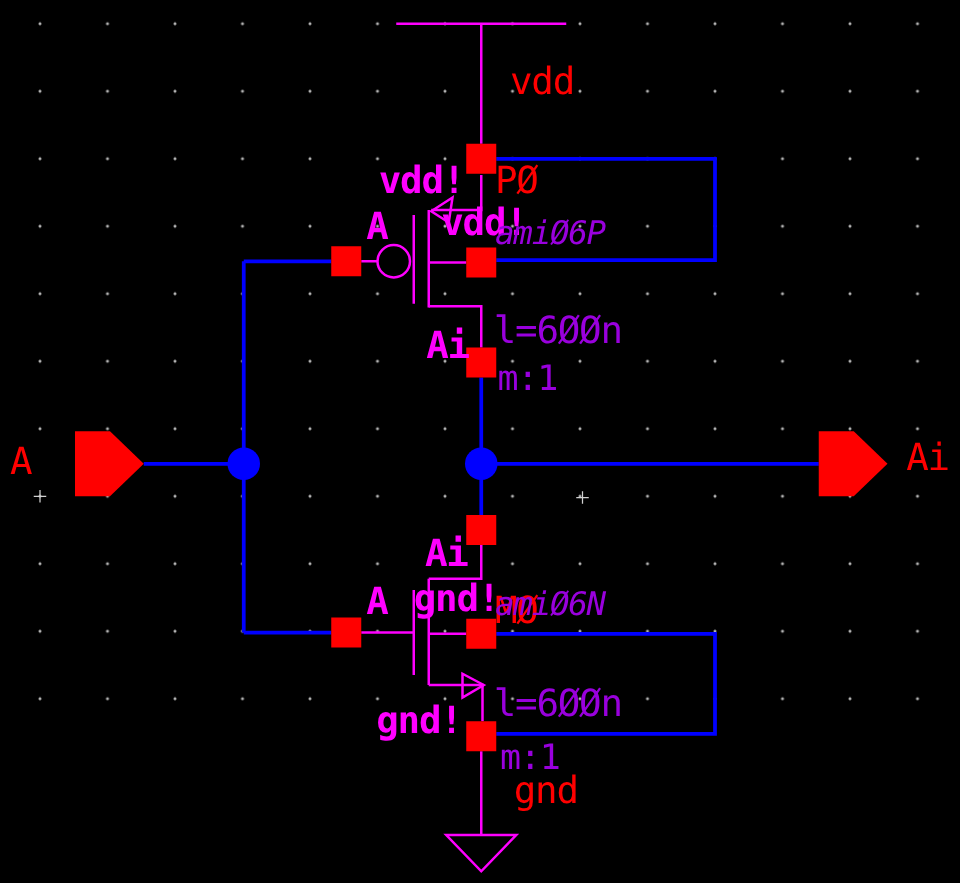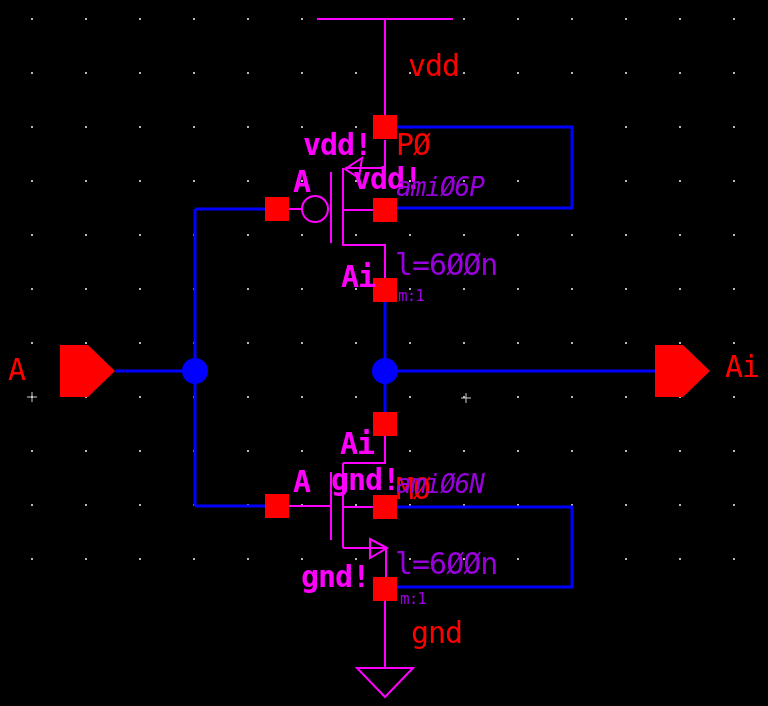--- a/index.html
+++ b/index.html
@@ -25,21 +25,21 @@
   .cross{stroke:#d0d0d0;stroke-width:1;fill:none;}
   .lbl{
     position:absolute;line-height:1.05;white-space:pre;
     letter-spacing:-1px;
   }
   .red{color:var(--net-label,#f00);}
   .mag{color:var(--symbol,#f0f);font-weight:bold;}
   .pur{color:var(--param-label,#9900dd);}
   .t30{font-size:30px;}
   .t26{font-size:26px;}
-  .t24{font-size:16px;}
+  .t24{font-size:28px;}
 </style>
 </head>
 <body>
 
 <div class="canvas">
 
   <svg width="768" height="706" viewBox="0 0 768 706">
 
     <path class="cross" d="M27,397 h10 M32,392 v10"></path>
     <path class="cross" d="M461,398 h10 M466,393 v10"></path>

